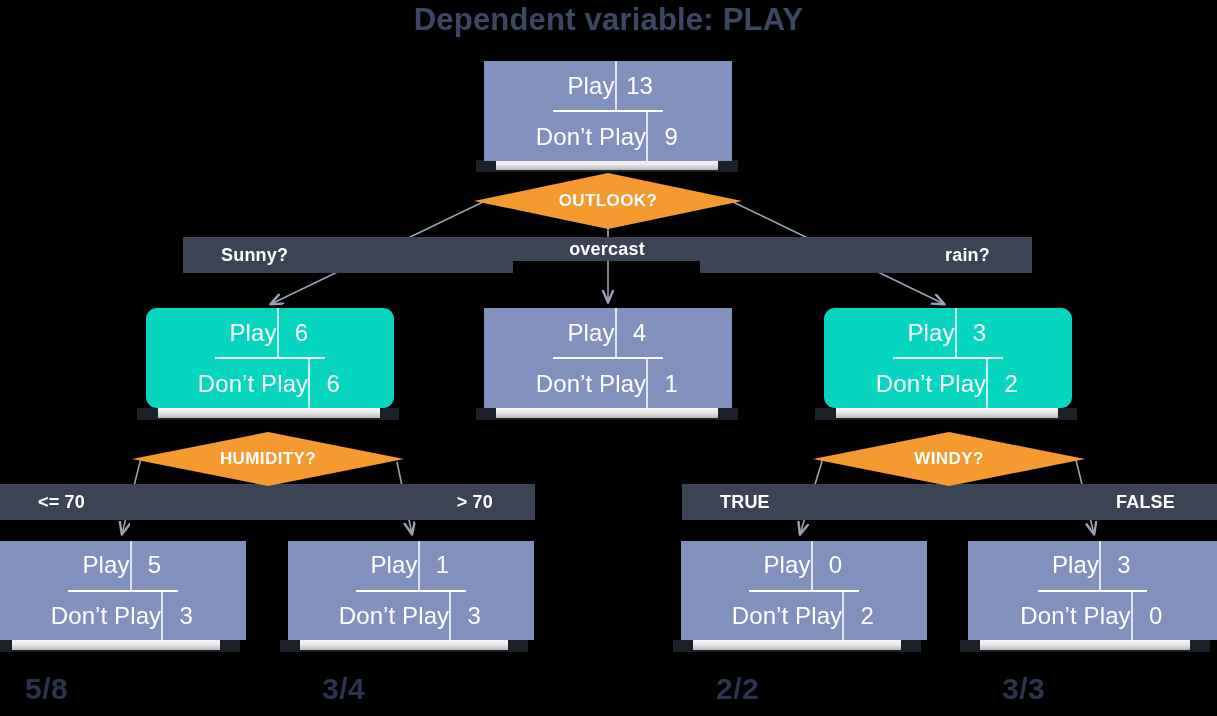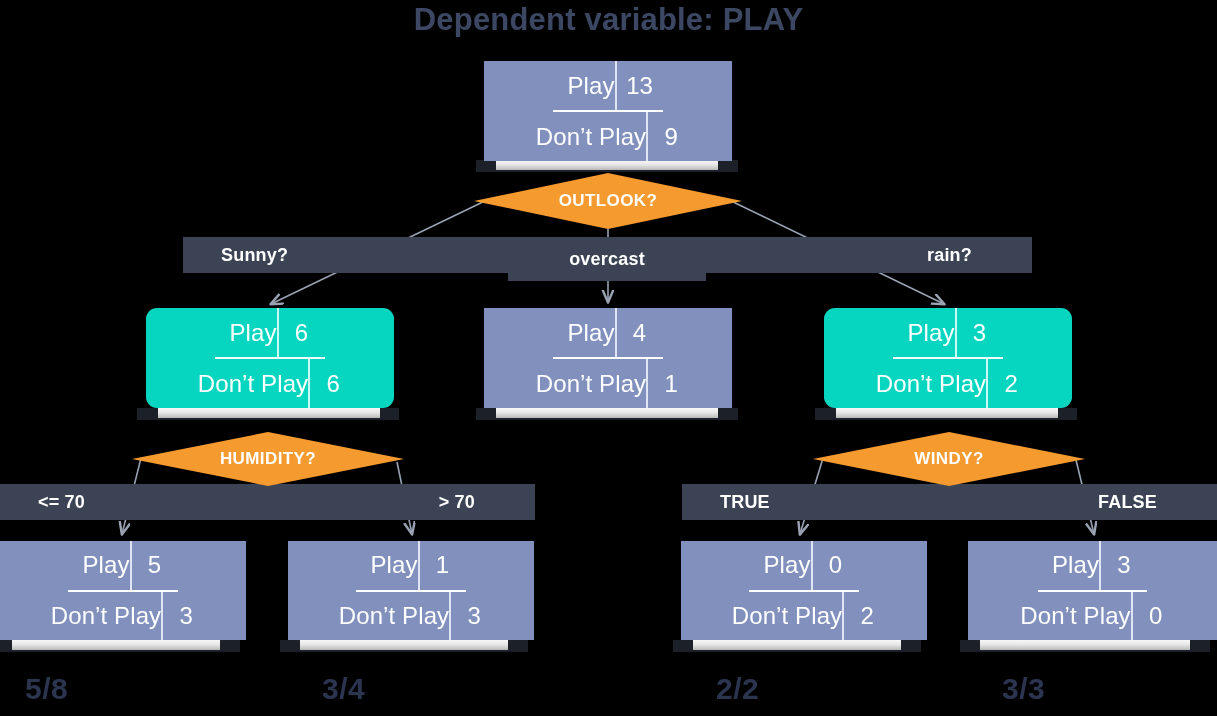--- a/index.html
+++ b/index.html
@@ -143,21 +143,21 @@
     letter-spacing: 0.2px;
   }
   .branchbar.c span {
     width: 100%;
     text-align: center;
   }
   .branchbar.l span { padding-left: 38px; }
   .branchbar.r span {
     width: 100%;
     text-align: right;
-    padding-right: 60px;
+    padding-right: 42px;
     box-sizing: border-box;
   }
 
   
   .fraction {
     position: absolute;
     font-size: 30px;
     font-weight: bold;
     color: #2c3550;
     letter-spacing: 0.5px;
@@ -204,21 +204,21 @@
     </div>
   </div>
 
   <div class="diamond" style="left:474px; top:173px; width:268px; height:56px;">
     <span>OUTLOOK?</span>
   </div>
 
   <div class="branchbar l" style="left:183px; top:237px; width:330px; height:36px;">
     <span>Sunny?</span>
   </div>
-  <div class="branchbar c" style="left:508px; top:237px; width:198px; height:44px;">
+  <div class="branchbar c" style="left:508px; top:237px; width:198px; height:24px;">
     <span>overcast</span>
   </div>
   <div class="branchbar r" style="left:700px; top:237px; width:332px; height:36px;">
     <span>rain?</span>
   </div>
 
   <div class="shelf-dark" style="left:137px; top:408px; width:262px;"></div>
   <div class="shelf" style="left:158px; top:406px; width:222px;"></div>
 
   <div class="node teal" style="left:146px; top:308px; width:248px; height:100px;">

